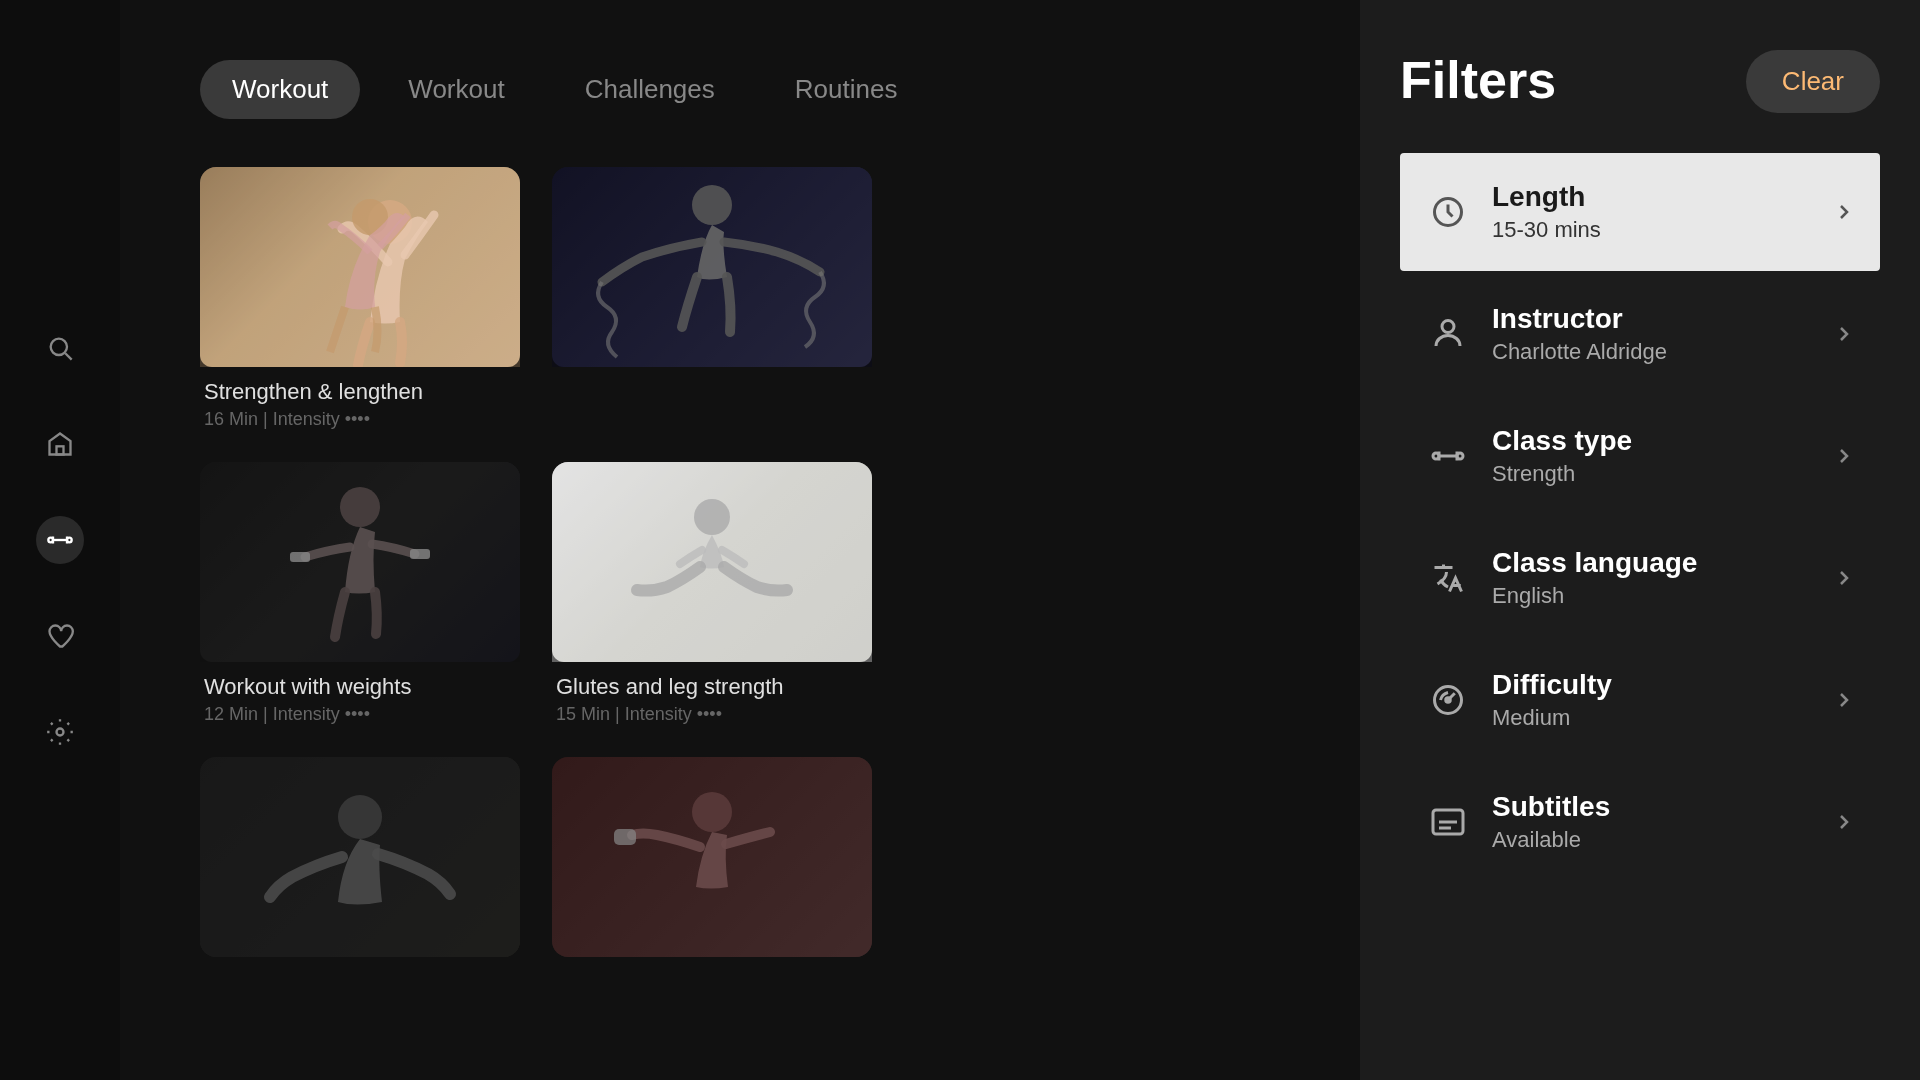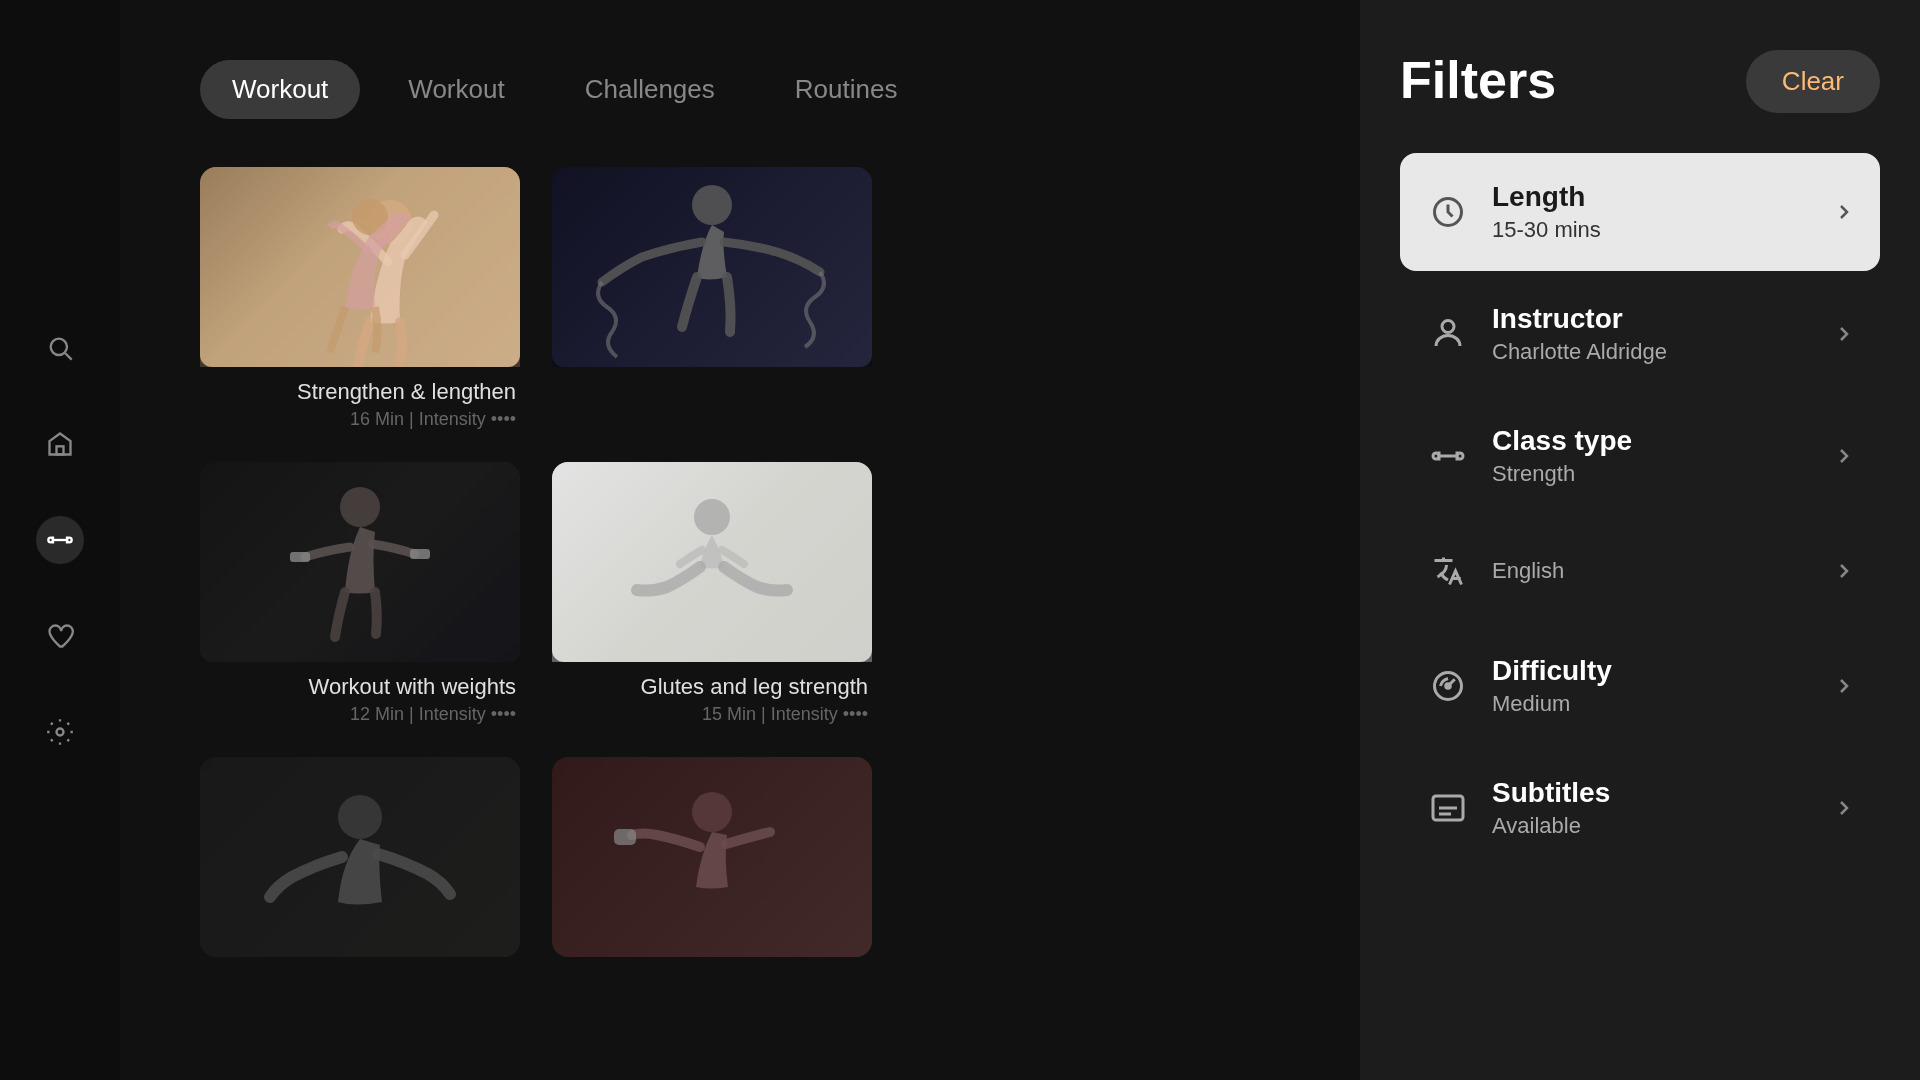--- a/index.html
+++ b/index.html
@@ -76,21 +76,20 @@
       background: #3a3a3a;
       color: #ffffff;
     }
 
     
     .workout-grid {
       display: grid;
       grid-template-columns: repeat(2, 320px);
       gap: 32px;
       overflow: hidden;
-      text-align: right;
     }
 
     .workout-card {
       border-radius: 16px;
       overflow: hidden;
       cursor: pointer;
       position: relative;
     }
 
     .card-img-placeholder {
@@ -158,21 +157,21 @@
       font-size: 26px;
       cursor: pointer;
       font-weight: 500;
     }
 
     
     .filter-item {
       display: flex;
       align-items: center;
       padding: 28px 24px;
-      border-radius: 16px;
+      border-radius: 4px;
       cursor: pointer;
       margin-bottom: 4px;
     }
 
     .filter-item.active {
       background: #e8e8e8;
       color: #1a1a1a;
     }
 
     .filter-item.active .filter-title { color: #1a1a1a; }
@@ -463,20 +462,21 @@
     </div>
   </div>
 
   <div class="filter-item">
     <div class="filter-icon">
       <svg viewBox="0 0 24 24" fill="none" stroke="currentColor" stroke-width="2">
         <path d="M3 5h12M9 3v2M11 8c0 3-2.5 6-6 8M7 13c1 2 3 4 5 5M13 21l4-9 4 9M15.5 17h5"></path>
       </svg>
     </div>
     <div class="filter-text">
+      <div class="filter-title">Class language</div>
       <div class="filter-value">English</div>
     </div>
     <div class="chevron-icon">
       <svg viewBox="0 0 24 24" fill="none" stroke="currentColor" stroke-width="2.5">
         <polyline points="9 18 15 12 9 6"></polyline>
       </svg>
     </div>
   </div>
 
   <div class="filter-item">

